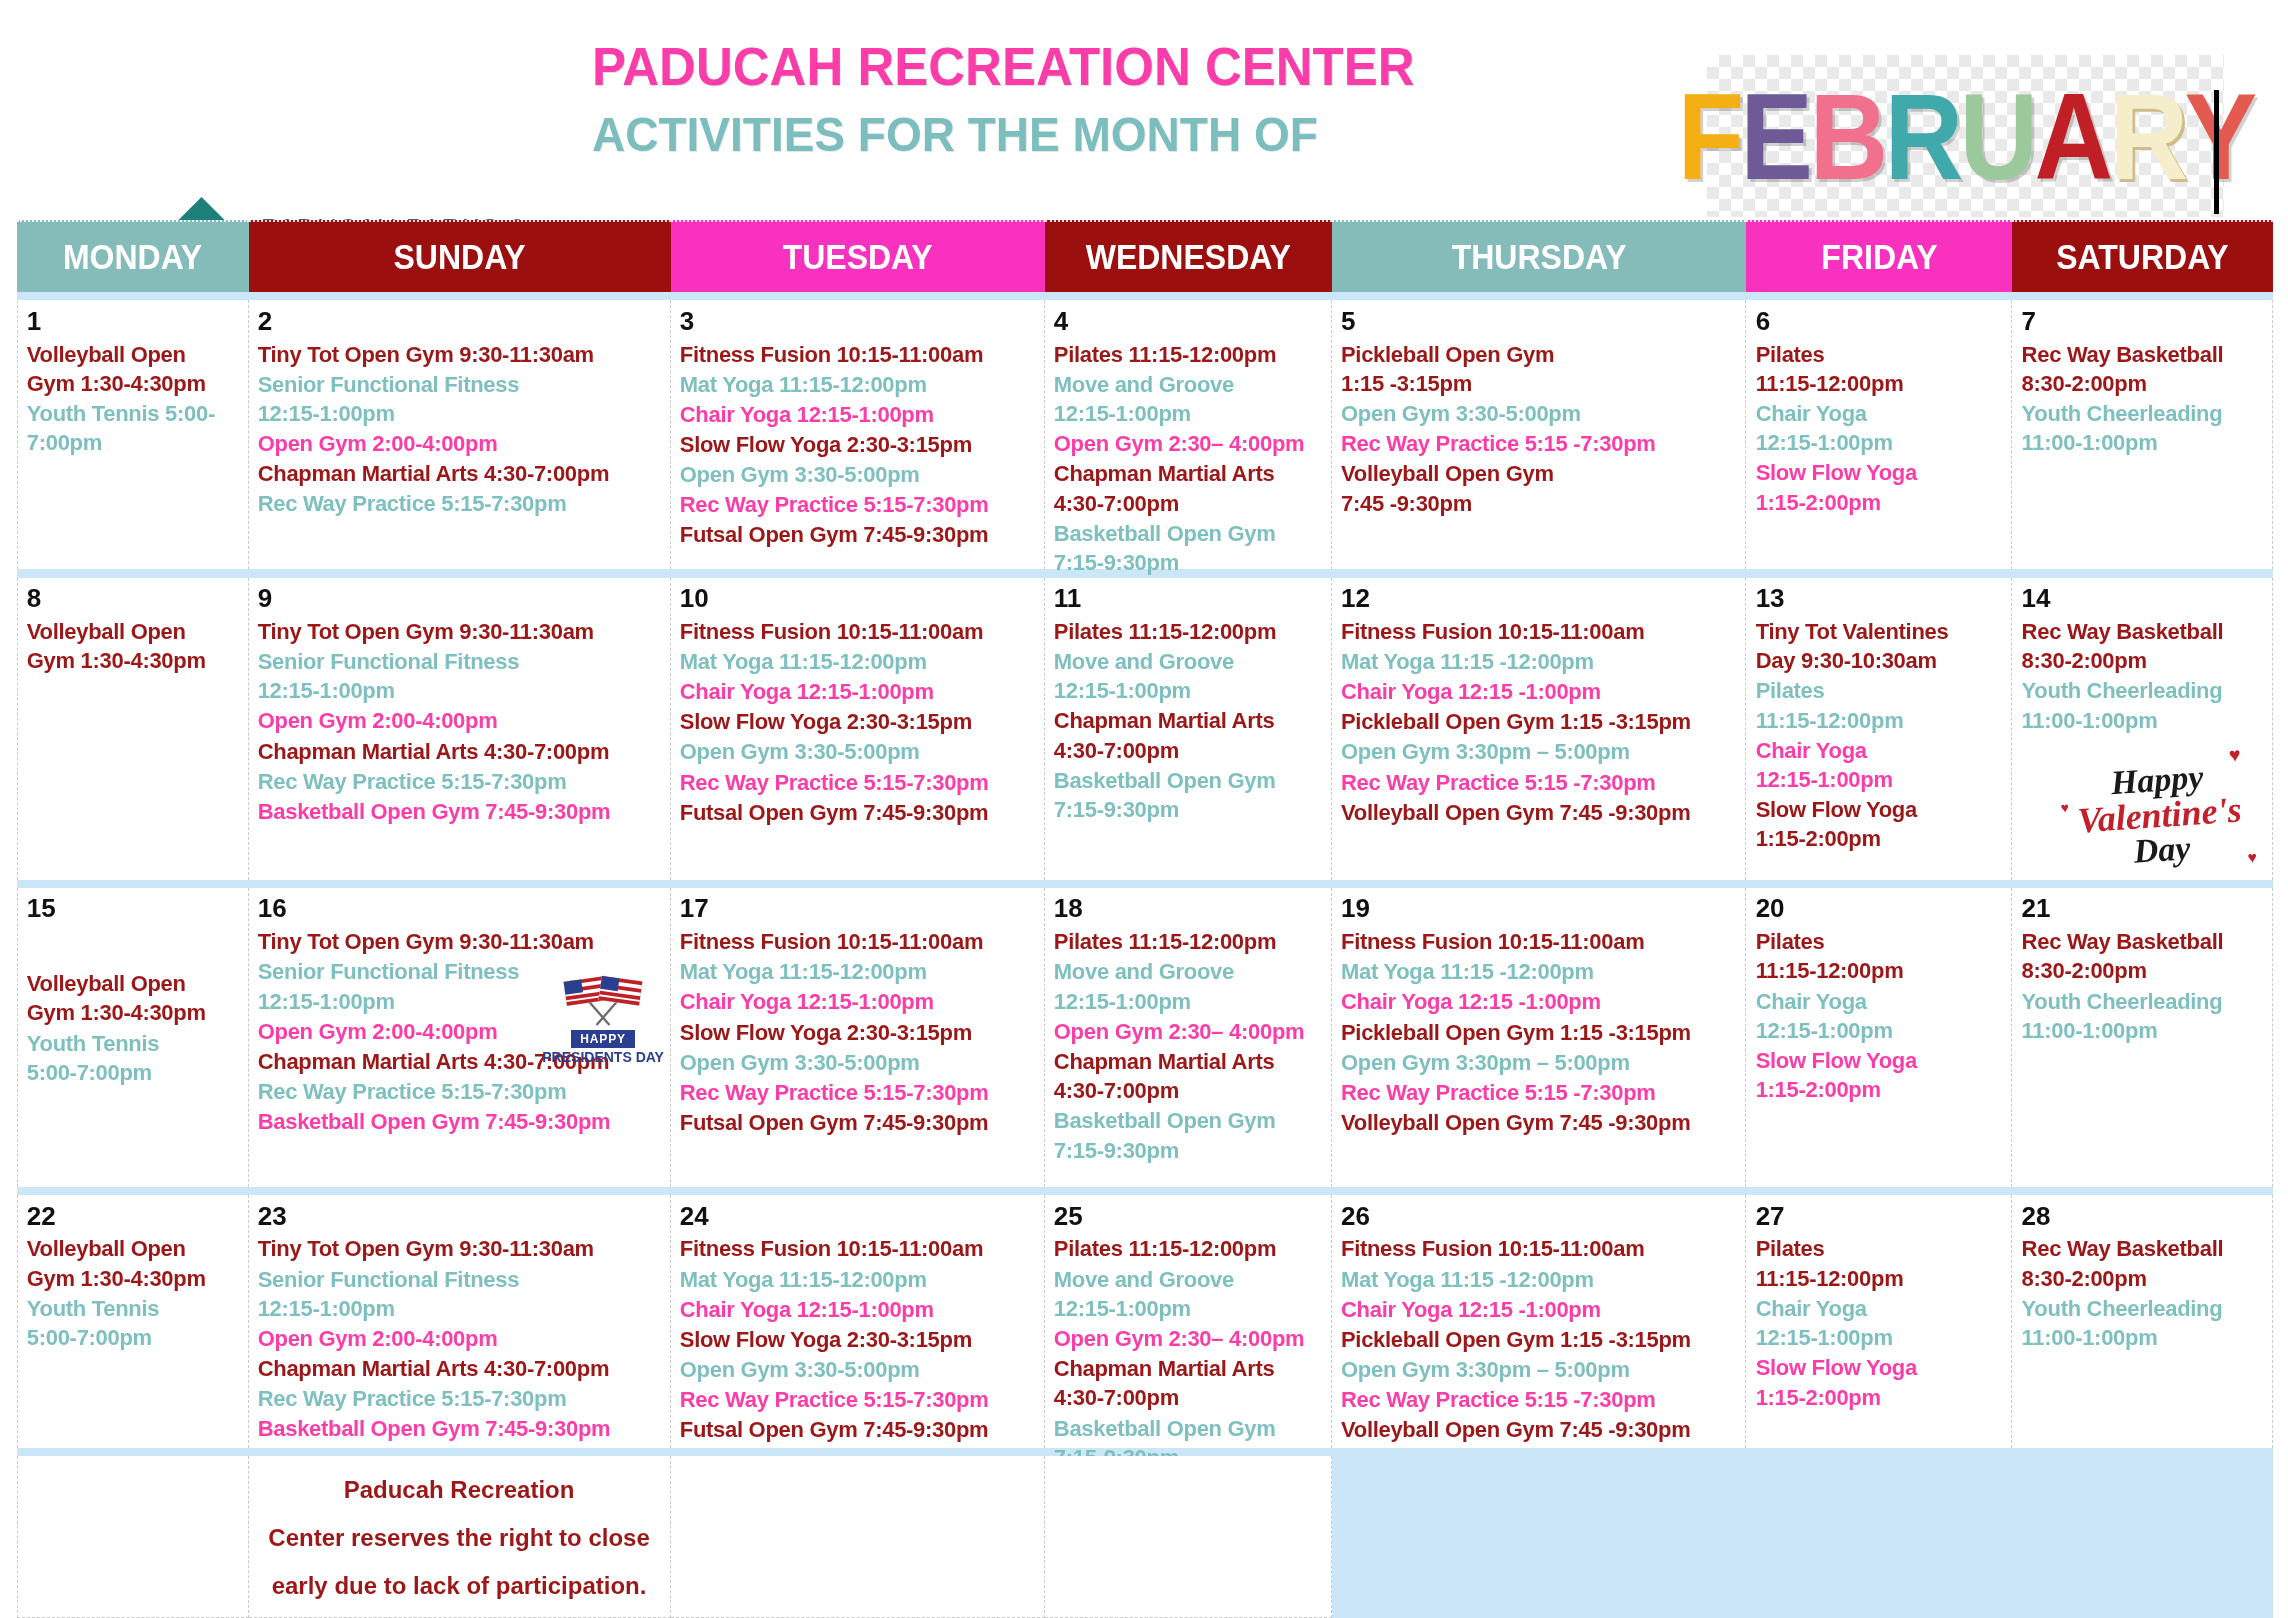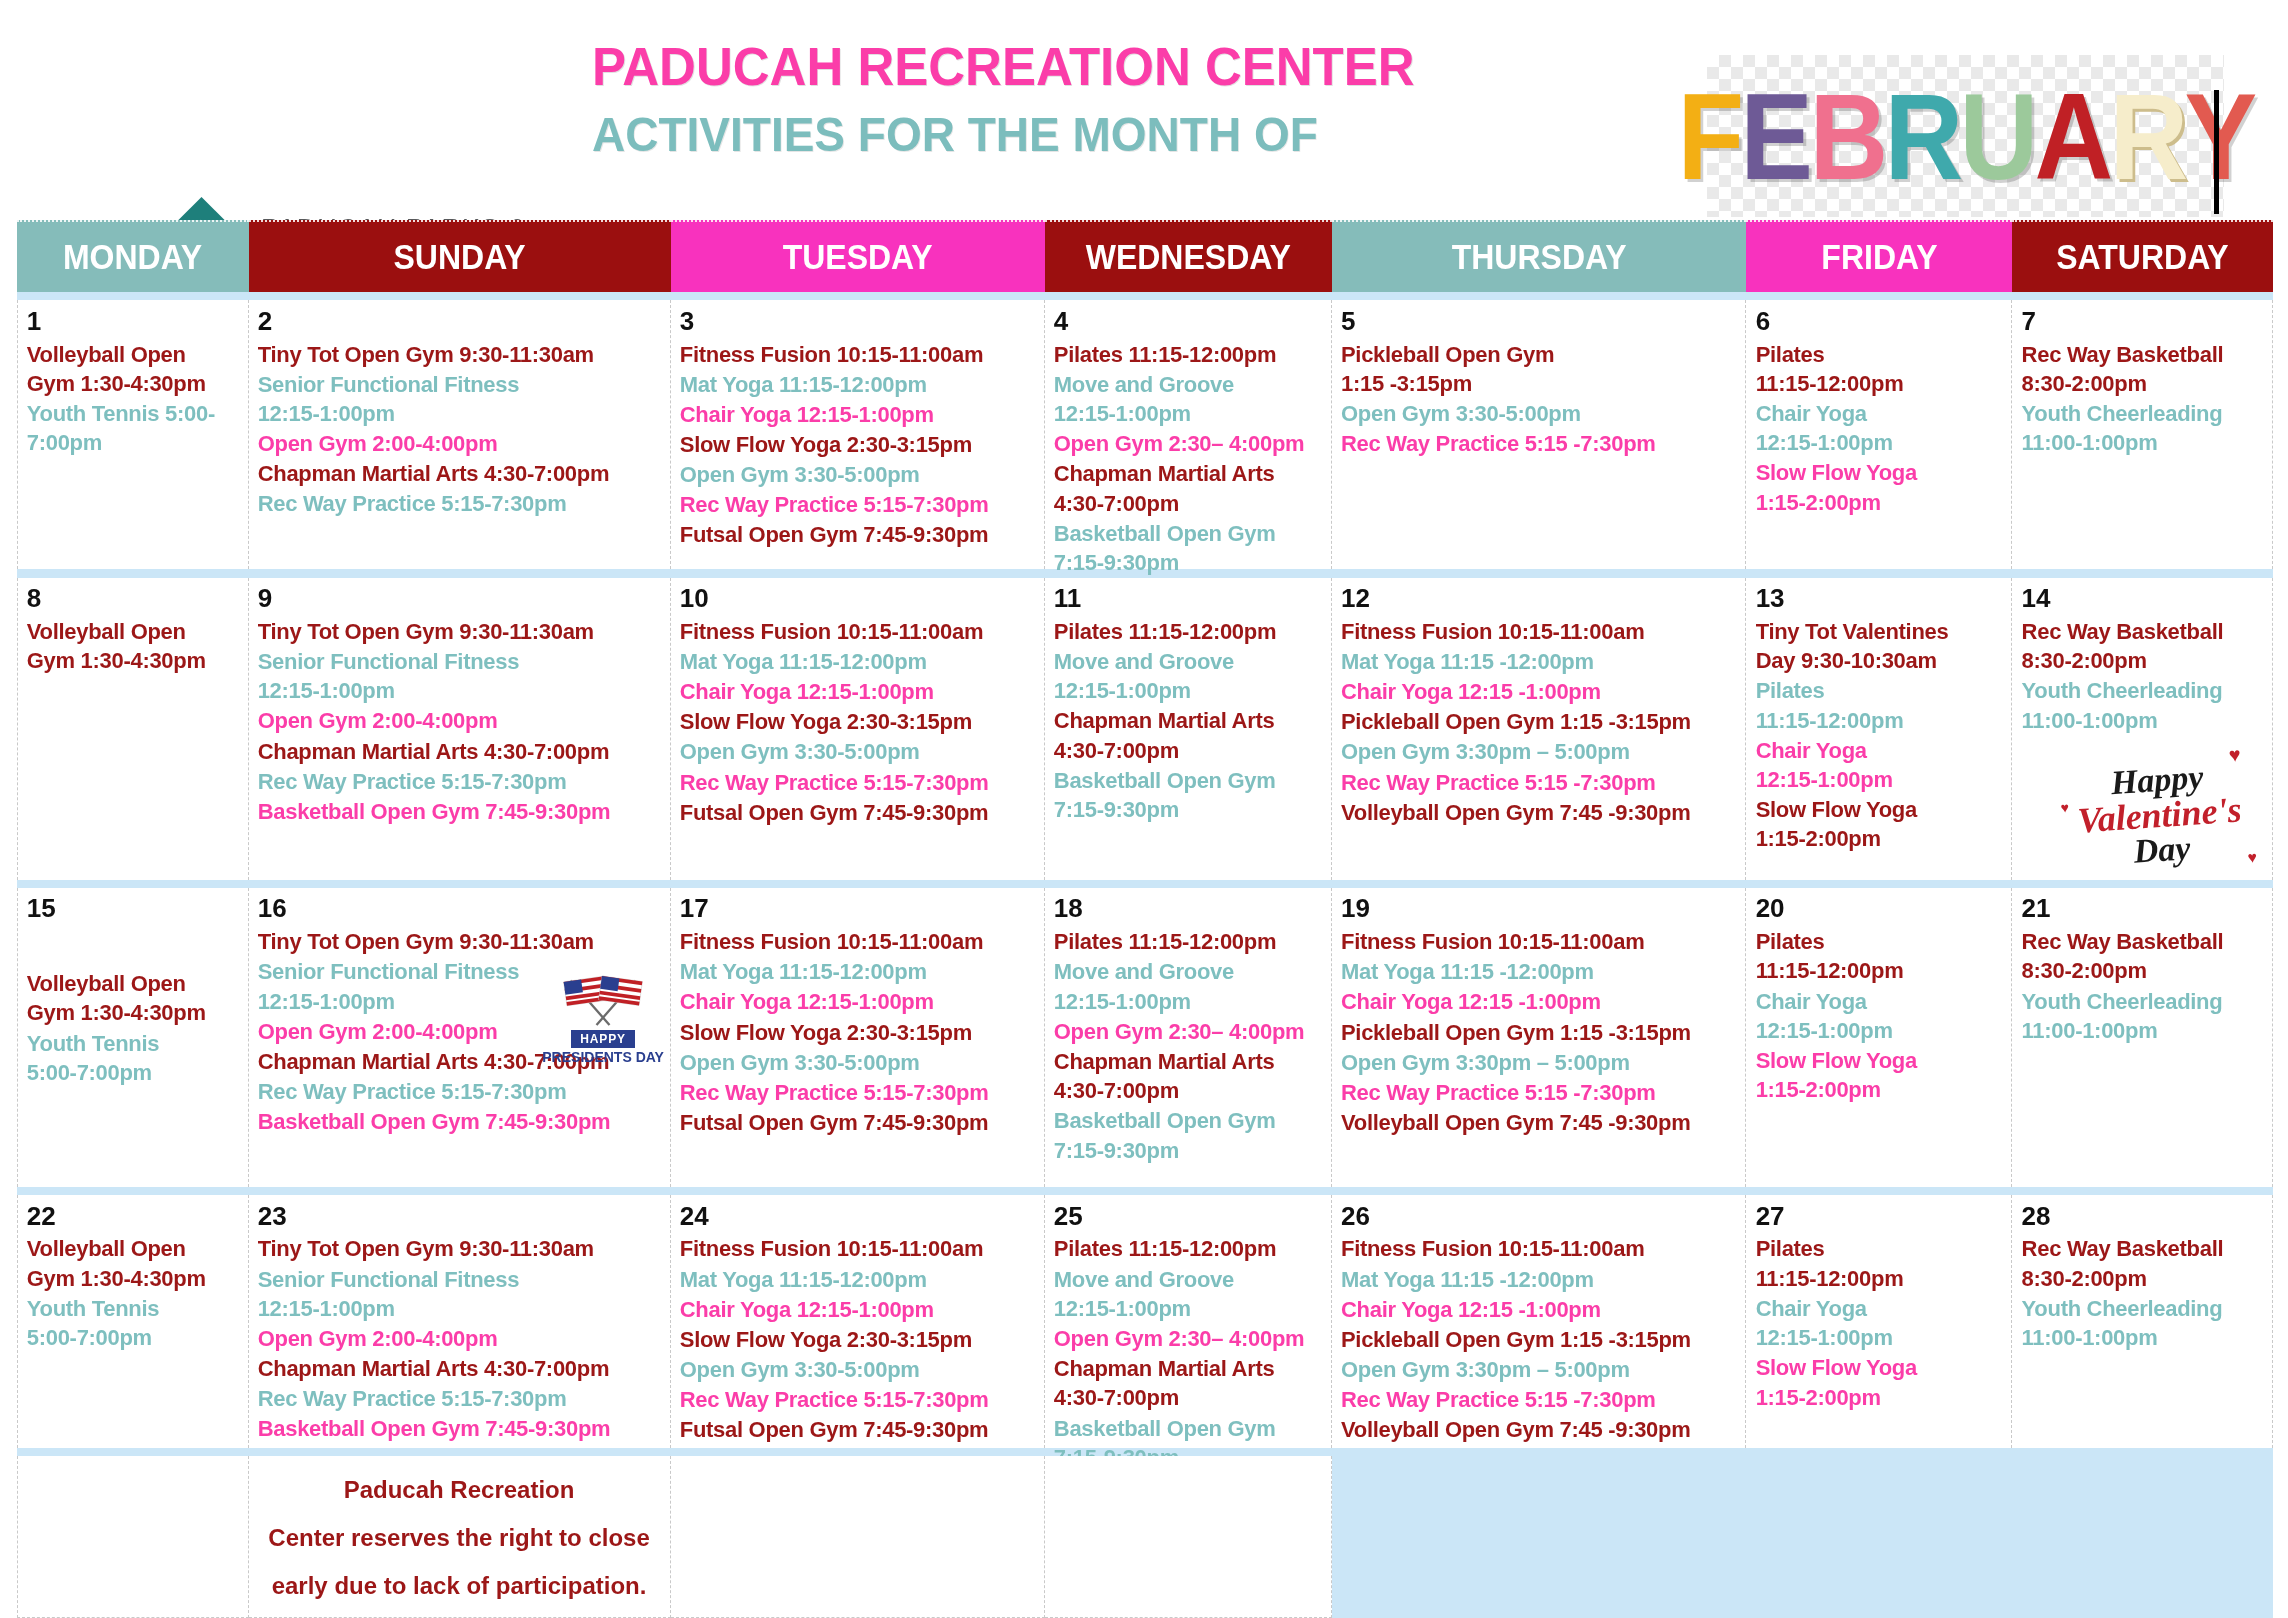--- a/index.html
+++ b/index.html
@@ -199,20 +199,22 @@
 4:30-7:00pm</div>
       <div class="ev c-t">Basketball Open Gym
 7:15-9:30pm</div>
     </div>
     <div class="cell day">
       <div class="daynum">5</div>
       <div class="ev c-r">Pickleball Open Gym
 1:15 -3:15pm</div>
       <div class="ev c-t">Open Gym 3:30-5:00pm</div>
       <div class="ev c-p">Rec Way Practice 5:15 -7:30pm</div>
+      <div class="ev c-r">Volleyball Open Gym
+7:45 -9:30pm</div>
     </div>
     <div class="cell day">
       <div class="daynum">6</div>
       <div class="ev c-r">Pilates
 11:15-12:00pm</div>
       <div class="ev c-t">Chair Yoga
 12:15-1:00pm</div>
       <div class="ev c-p">Slow Flow Yoga
 1:15-2:00pm</div>
     </div>

